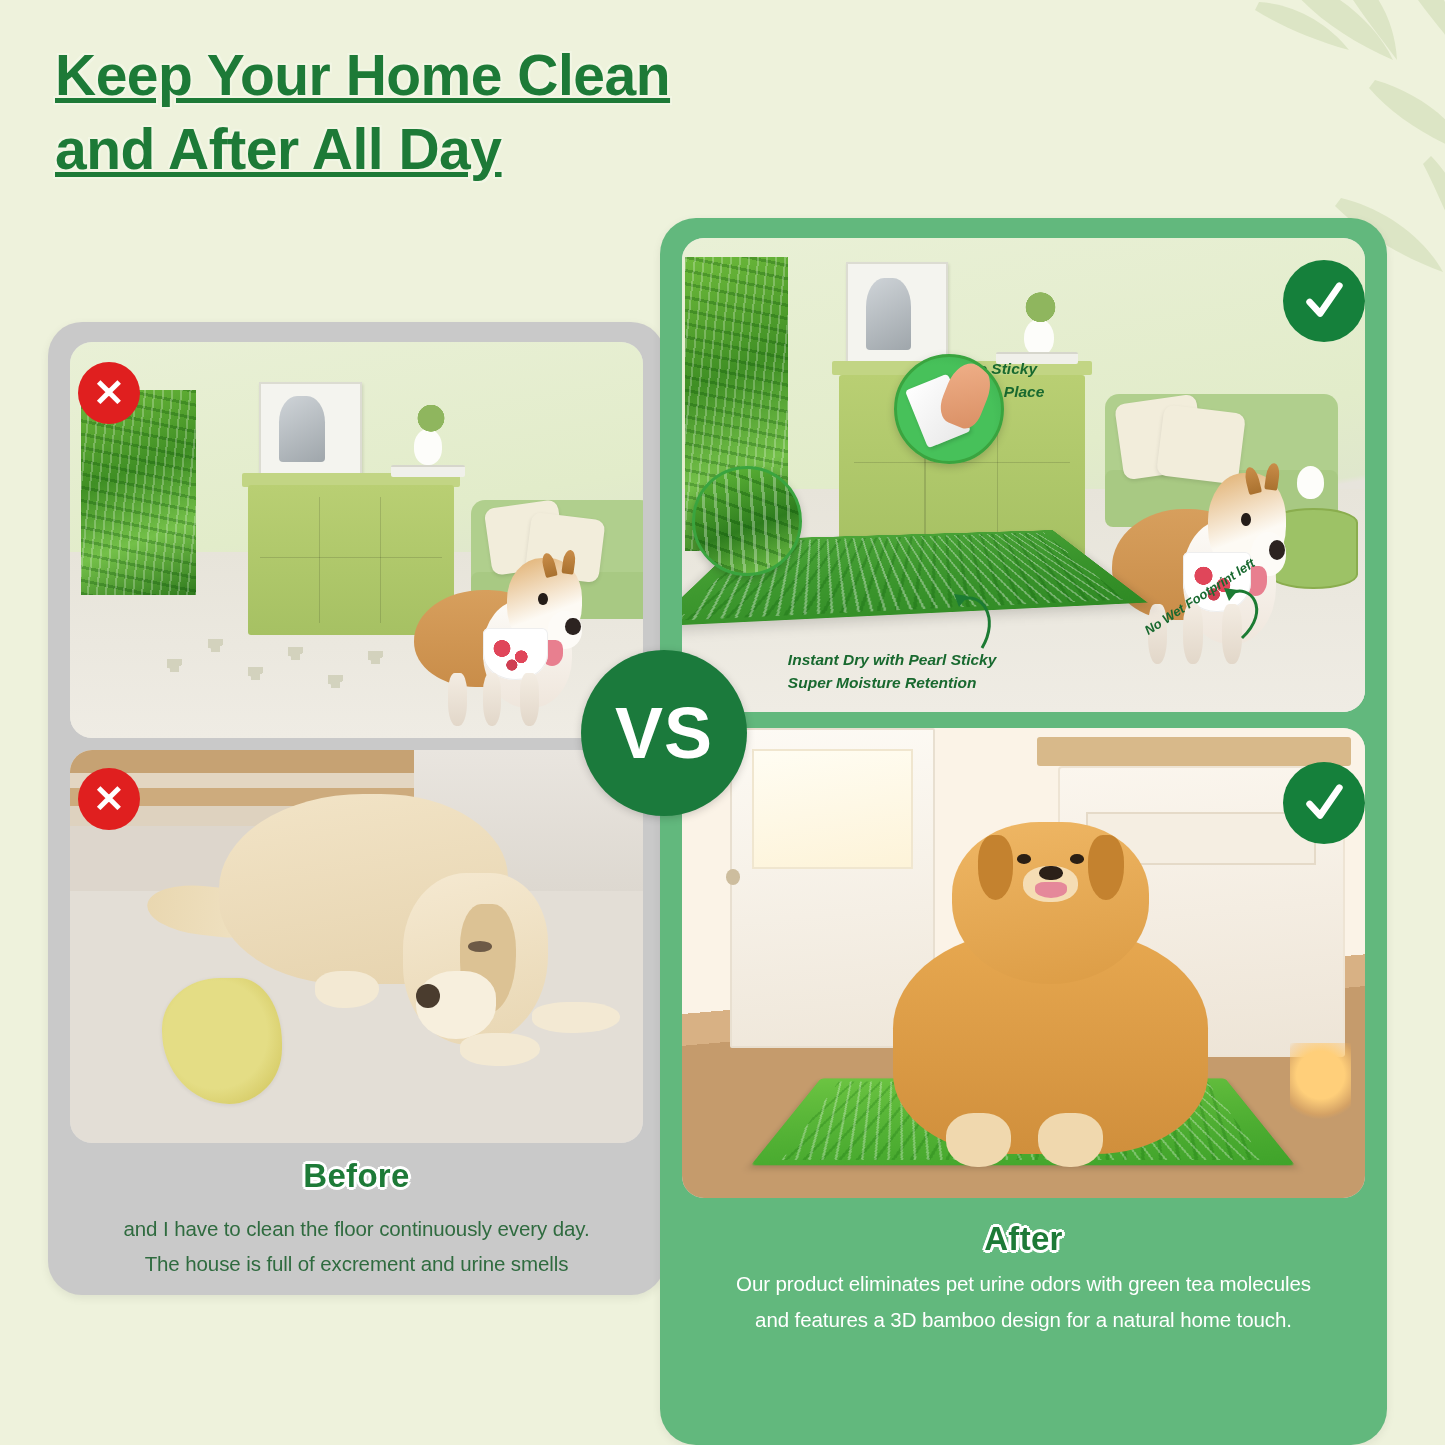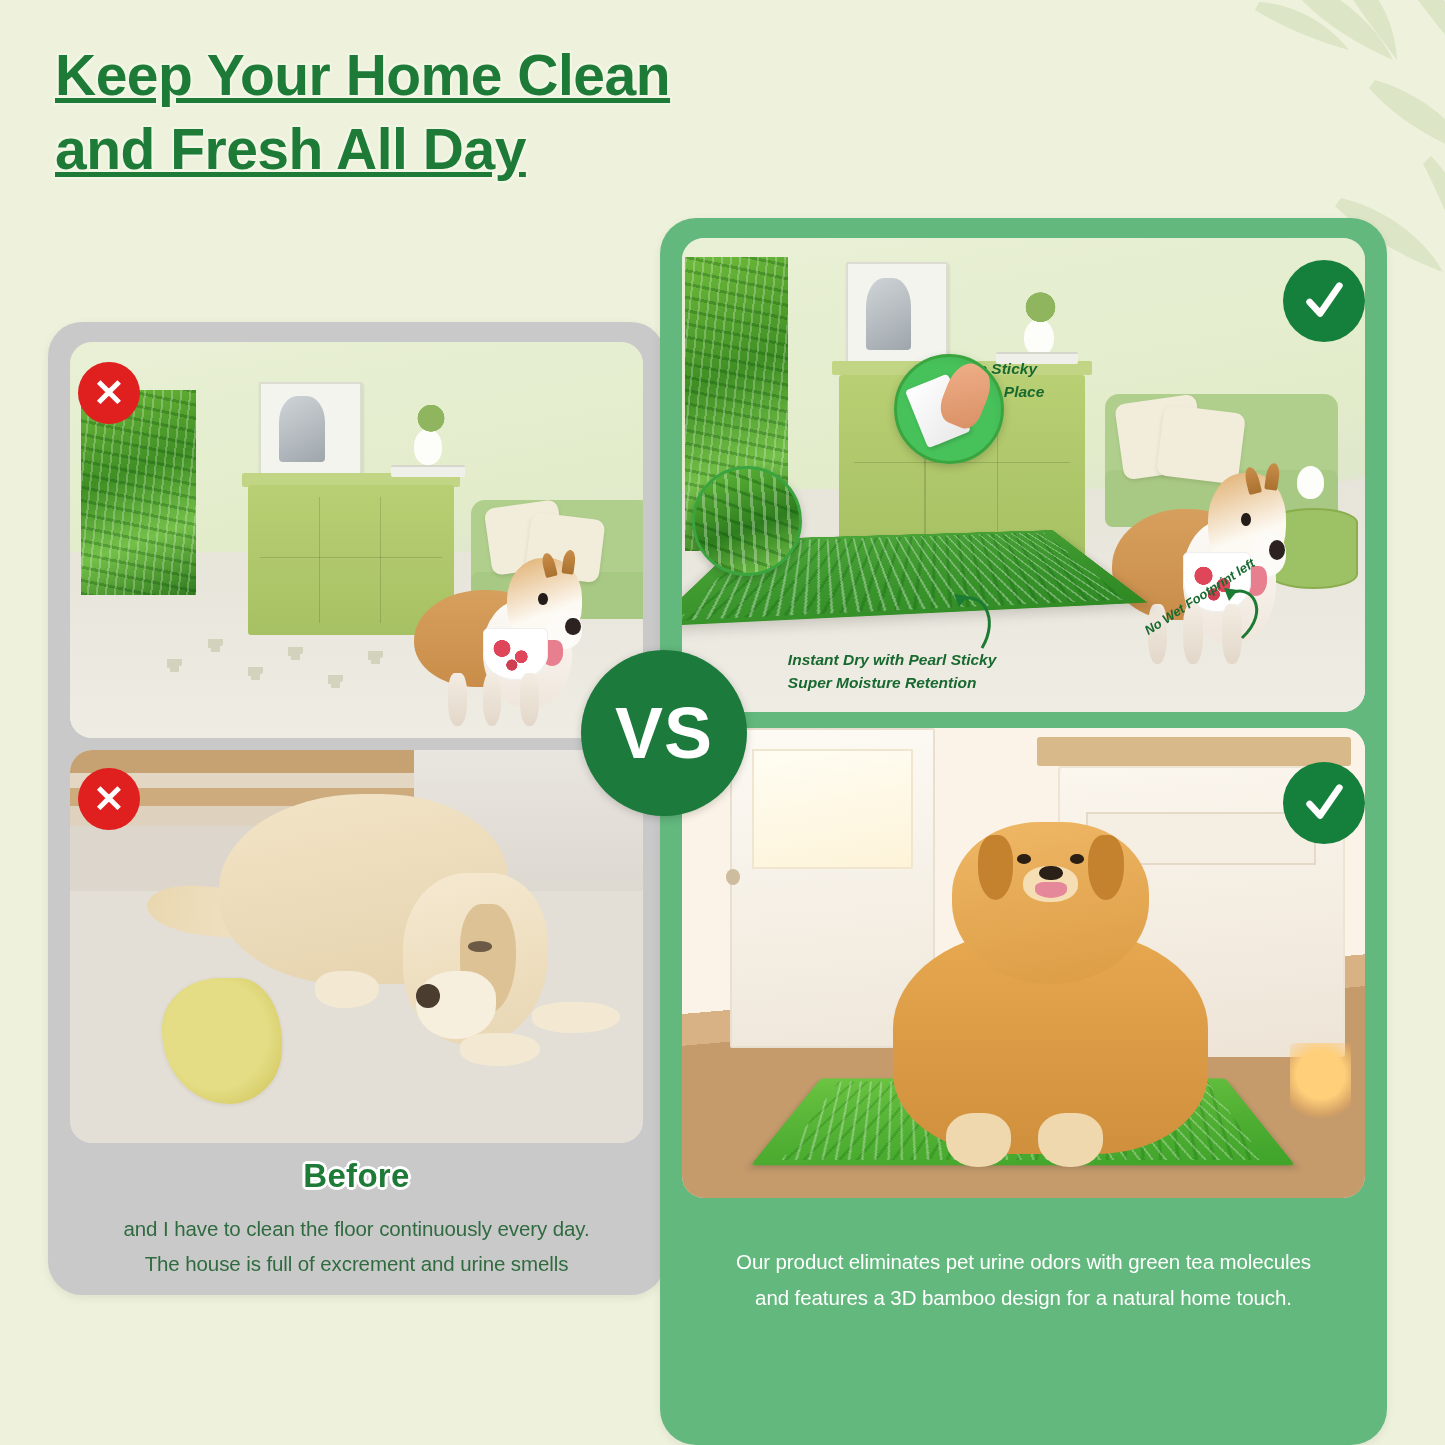--- a/index.html
+++ b/index.html
@@ -119,21 +119,21 @@
   .label-after {
     font-size: 33px;
     font-weight: 700;
     color: #1d7a37;
     letter-spacing: .3px;
     text-shadow:
       3px 0 0 #fff, -3px 0 0 #fff, 0 3px 0 #fff, 0 -3px 0 #fff,
       2px 2px 0 #fff, -2px 2px 0 #fff, 2px -2px 0 #fff, -2px -2px 0 #fff;
   }
   .desc-after {
-    margin: 24px auto 0;
+    margin: 8px auto 0;
     width: 672px;
     font-size: 20.5px;
     line-height: 1.78;
     color: #ffffff;
     letter-spacing: -0.1px;
   }
 
   
   .badge {
     position: absolute;
@@ -548,21 +548,21 @@
     <path d="M410 70 C430 100 436 140 428 175 C418 142 408 104 400 78 Z"></path>
     <path d="M330 120 C372 132 410 160 428 196 C386 180 348 156 324 128 Z"></path>
     <path d="M386 196 C412 222 424 258 420 292 C404 262 390 226 378 204 Z"></path>
     <path d="M296 238 C338 248 378 276 398 312 C354 296 316 272 290 246 Z"></path>
     <path d="M214 42 C248 44 282 62 304 90 C268 80 236 66 210 50 Z"></path>
   </g>
 </svg>
 
 <h1 class="headline">
   <span>Keep Your Home Clean</span>
-  <span class="l2">and Fresh All Day</span>
+  <span class="l2">and After All Day</span>
 </h1>
 
 <section class="card-before">
 
   <div class="photo ph-before-1">
     <div class="scene">
       <div class="scene-wall"></div>
       <div class="scene-floor"></div>
       <div class="scene-window" style="left:2%;top:12%;width:20%;height:52%;"></div>
       <div class="frame" style="left:33%;top:10%;width:18%;height:24%;"></div>
@@ -711,20 +711,21 @@
         <div class="muzzle"></div>
           <div class="nose2"></div>
           <div class="mouth2"></div>
       </div>
       <div class="paw2" style="left:18%;"></div>
       <div class="paw2" style="left:46%;"></div>
     </div>
   </div>
 
   <div class="after-caption">
+    <div class="label-after">After</div>
     <div class="desc-after">
       <div>Our product eliminates pet urine odors with green tea molecules</div>
       <div>and features a 3D bamboo design for a natural home touch.</div>
     </div>
   </div>
 </section>
 
 <div class="badge badge-x x1">
   <span>✕</span>
 </div>

